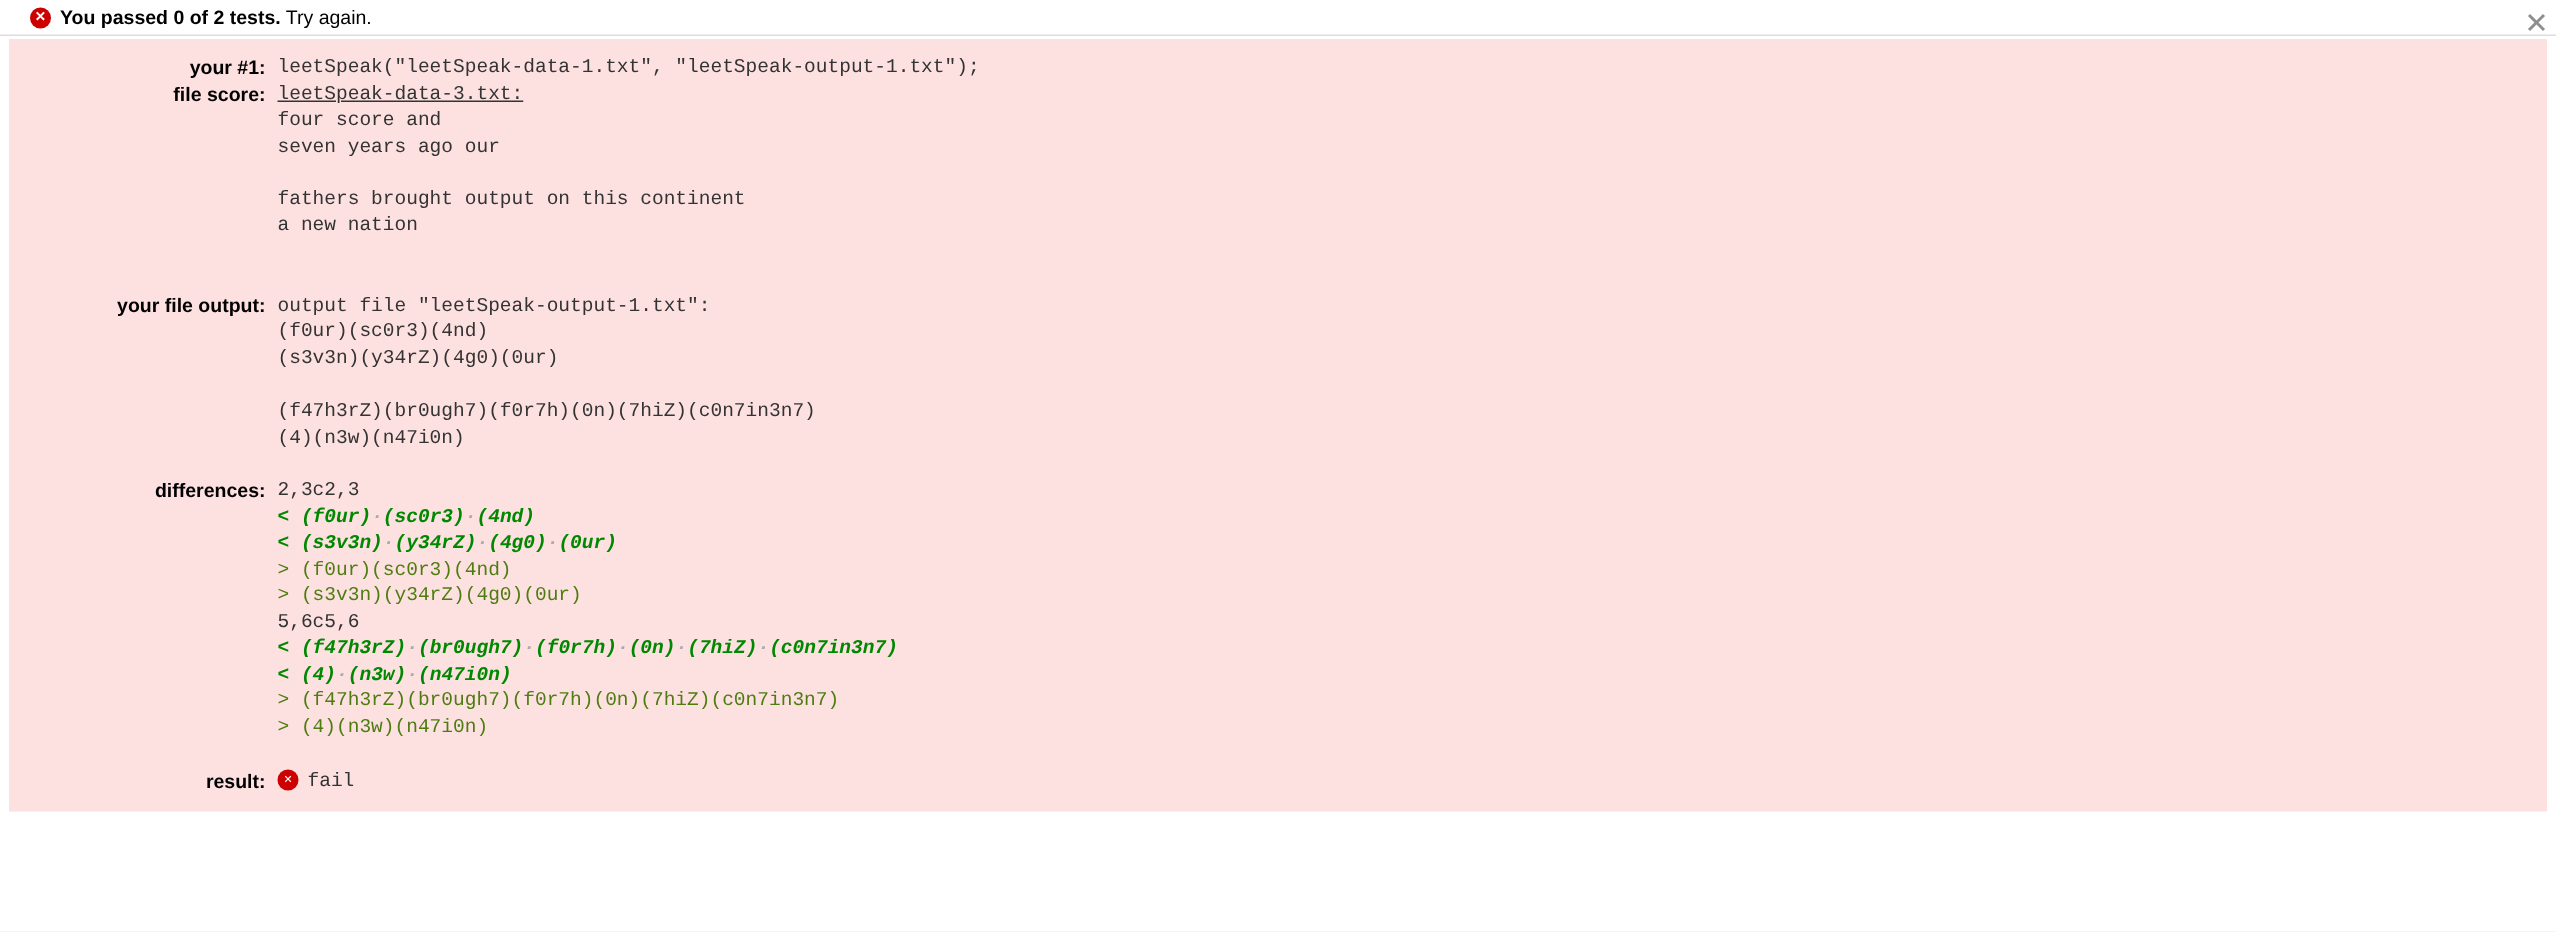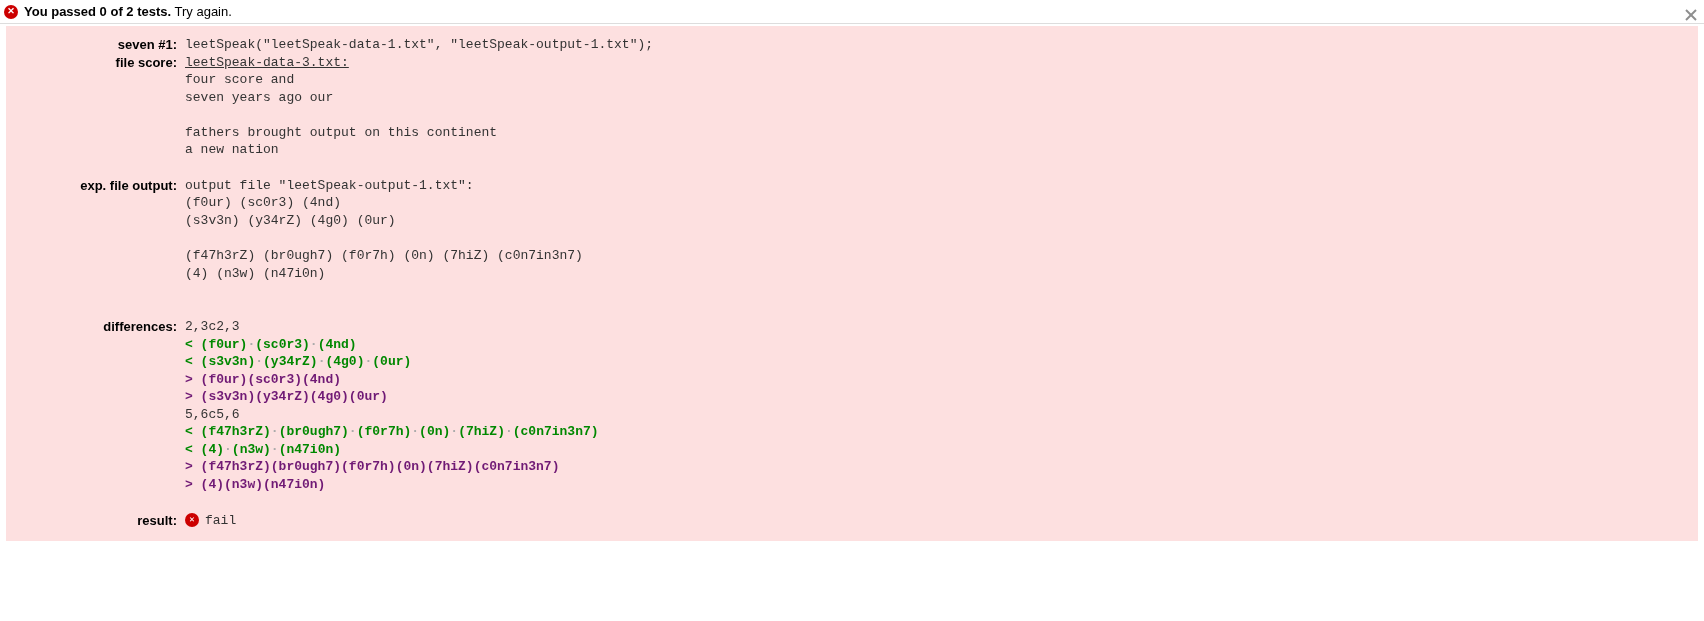--- a/index.html
+++ b/index.html
@@ -6,21 +6,21 @@
     margin: 0;
     padding: 0;
     background: #fff;
     font-family: "Segoe UI", Tahoma, Geneva, Verdana, sans-serif;
     font-size: 13px;
     color: #000;
   }
   .header {
     display: flex;
     align-items: center;
-    padding: 4px 4px;
+    padding: 4px 20px;
     border-bottom: 1px solid #ddd;
     position: relative;
   }
   .header .close-icon-right {
     position: absolute;
     right: 6px;
     top: 8px;
     width: 14px;
     height: 14px;
     opacity: 0.6;
@@ -69,22 +69,22 @@
     font-family: "Consolas","Menlo","Courier New",monospace;
     font-size: 13px;
     white-space: pre;
     color: #333;
   }
   .spacer { height: 18px; }
 
   .underline { text-decoration: underline; }
 
   .diff-loc { color: #333; text-align: center; }
-  .diff-green { color: #008800; font-weight: bold; }
-  .diff-red   { color: #701a75; font-weight: bold; }
+  .diff-green { color: #008800; font-weight: bold; font-style: italic; }
+  .diff-red   { color: #4d7c0f; font-weight: normal; }
   .dot { color: #aaa; }
 
   .result-line {
     display: flex;
     align-items: center;
     gap: 6px;
     font-family: "Segoe UI",Tahoma,sans-serif;
     font-size: 13px;
     color: #333;
   }
@@ -104,48 +104,48 @@
     <svg class="close-svg" viewBox="0 0 14 14" width="14" height="14">
       <line x1="2" y1="2" x2="12" y2="12"></line>
       <line x1="12" y1="2" x2="2" y2="12"></line>
     </svg>
   </span>
 </div>
 
 <div class="test-panel">
 
   <div class="row">
-    <div class="label">seven #1:</div>
+    <div class="label">your #1:</div>
     <div class="value">leetSpeak("leetSpeak-data-1.txt", "leetSpeak-output-1.txt");</div>
   </div>
 
   <div class="row">
     <div class="label">file score:</div>
     <div class="value"><span class="underline">leetSpeak-data-3.txt:</span>
 <span id="file-input-lines">four score and
 seven years ago our
 
 fathers brought output on this continent
 a new nation</span></div>
   </div>
 
   <div class="spacer"></div>
 
-  <div class="row">
-    <div class="label">exp. file output:</div>
-    <div class="value"><span>output file "leetSpeak-output-1.txt":</span>
-<span id="exp-output-lines">(f0ur) (sc0r3) (4nd)
-(s3v3n) (y34rZ) (4g0) (0ur)
-
-(f47h3rZ) (br0ugh7) (f0r7h) (0n) (7hiZ) (c0n7in3n7)
-(4) (n3w) (n47i0n)</span></div>
-  </div>
 
   <div class="spacer"></div>
 
+  <div class="row">
+    <div class="label">your file output:</div>
+    <div class="value"><span>output file "leetSpeak-output-1.txt":</span>
+<span id="your-output-lines">(f0ur)(sc0r3)(4nd)
+(s3v3n)(y34rZ)(4g0)(0ur)
+
+(f47h3rZ)(br0ugh7)(f0r7h)(0n)(7hiZ)(c0n7in3n7)
+(4)(n3w)(n47i0n)</span></div>
+  </div>
 
   <div class="spacer"></div>
 
   <div class="row">
     <div class="label">differences:</div>
     <div class="value" id="diff-lines"><span class="diff-loc">2,3c2,3</span>
 <span class="diff-green">&lt; (f0ur)<span class="dot">·</span>(sc0r3)<span class="dot">·</span>(4nd)</span>
 <span class="diff-green">&lt; (s3v3n)<span class="dot">·</span>(y34rZ)<span class="dot">·</span>(4g0)<span class="dot">·</span>(0ur)</span>
 <span class="diff-red">&gt; (f0ur)(sc0r3)(4nd)</span>
 <span class="diff-red">&gt; (s3v3n)(y34rZ)(4g0)(0ur)</span>

